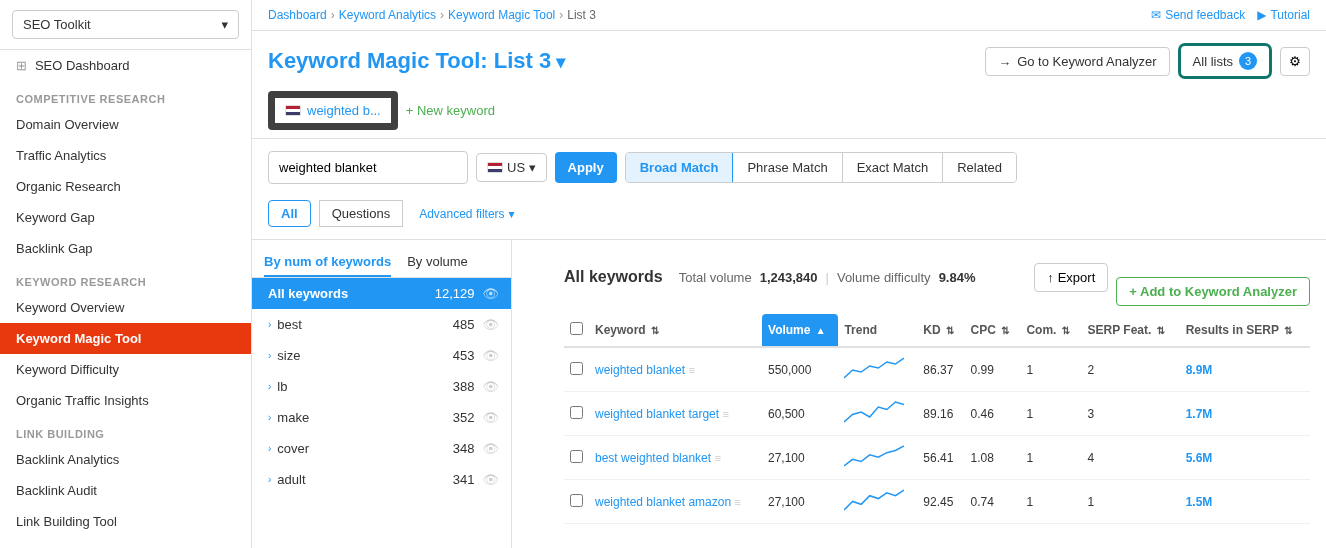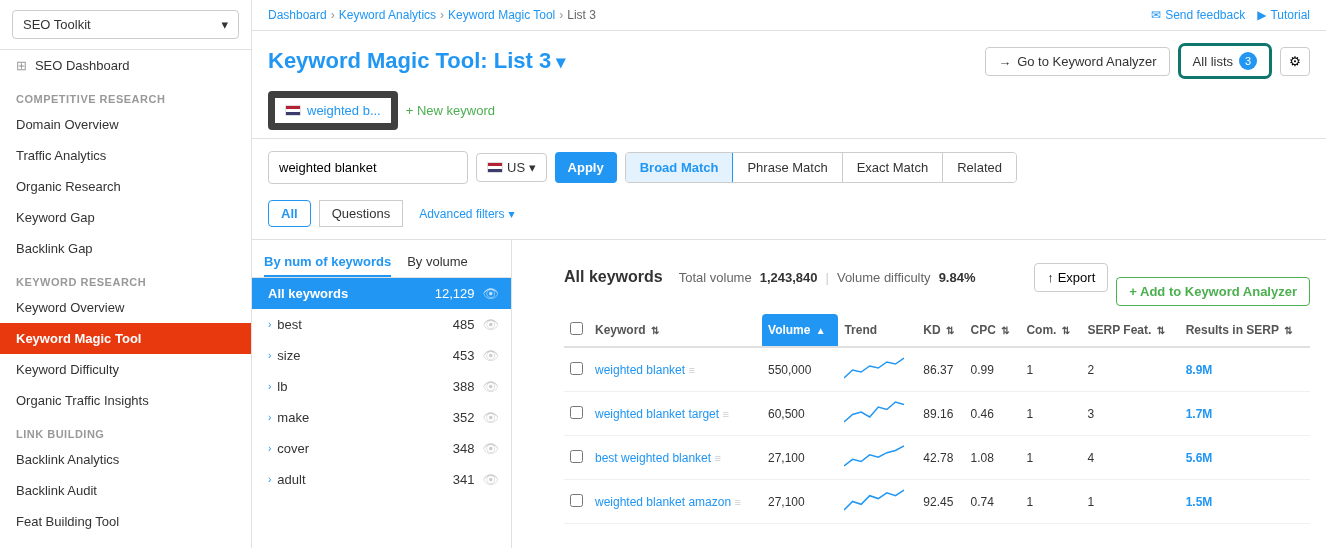--- a/index.html
+++ b/index.html
@@ -135,21 +135,21 @@
     <div class="sidebar-item"><span>Keyword Overview</span></div>
     <div class="sidebar-item active"><span>Keyword Magic Tool</span></div>
     <div class="sidebar-item"><span>Keyword Difficulty</span></div>
     <div class="sidebar-item"><span>Organic Traffic Insights</span></div>
   </div>
 
   <div>
     <div class="sidebar-section-label">LINK BUILDING</div>
     <div class="sidebar-item"><span>Backlink Analytics</span></div>
     <div class="sidebar-item"><span>Backlink Audit</span></div>
-    <div class="sidebar-item"><span>Feat Building Tool</span></div>
+    <div class="sidebar-item"><span>Link Building Tool</span></div>
   </div>
 </div>
 
 <div class="main">
 
   <div class="topbar">
     <div class="breadcrumb">
       <a>Dashboard</a>
       <span class="breadcrumb-sep">›</span>
       <a>Keyword Analytics</a>
@@ -367,21 +367,21 @@
     <td>3</td>
     <td class="results-blue">1.7M</td>
   </tr>
               <tr>
     <td class="checkbox-cell"><input type="checkbox" style=""></td>
     <td><a class="kw-link">best weighted blanket</a> <span class="col-icon">≡</span></td>
     <td>27,100</td>
     <td><svg class="trend-svg" viewBox="0 0 60 24">
                     <polyline points="0,22 8.571428571428571,15.333333333333336 17.142857142857142,17.555555555555557 25.71428571428571,10.88888888888889 34.285714285714285,13.11111111111111 42.85714285714286,8.666666666666668 51.42857142857142,6.444444444444445 60,2" fill="none" stroke="#2196f3" stroke-width="1.5"></polyline>
                   </svg></td>
-    <td>42.78</td>
+    <td>56.41</td>
     <td>1.08</td>
     <td>1</td>
     <td>4</td>
     <td class="results-blue">5.6M</td>
   </tr>
               <tr>
     <td class="checkbox-cell"><input type="checkbox" style=""></td>
     <td><a class="kw-link">weighted blanket amazon</a> <span class="col-icon">≡</span></td>
     <td>27,100</td>
     <td><svg class="trend-svg" viewBox="0 0 60 24">

